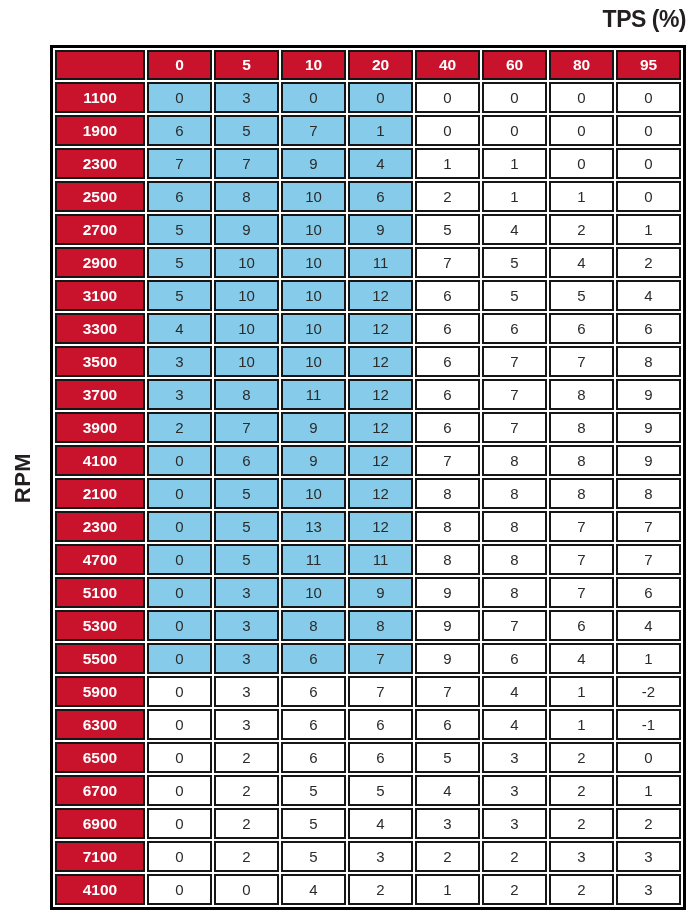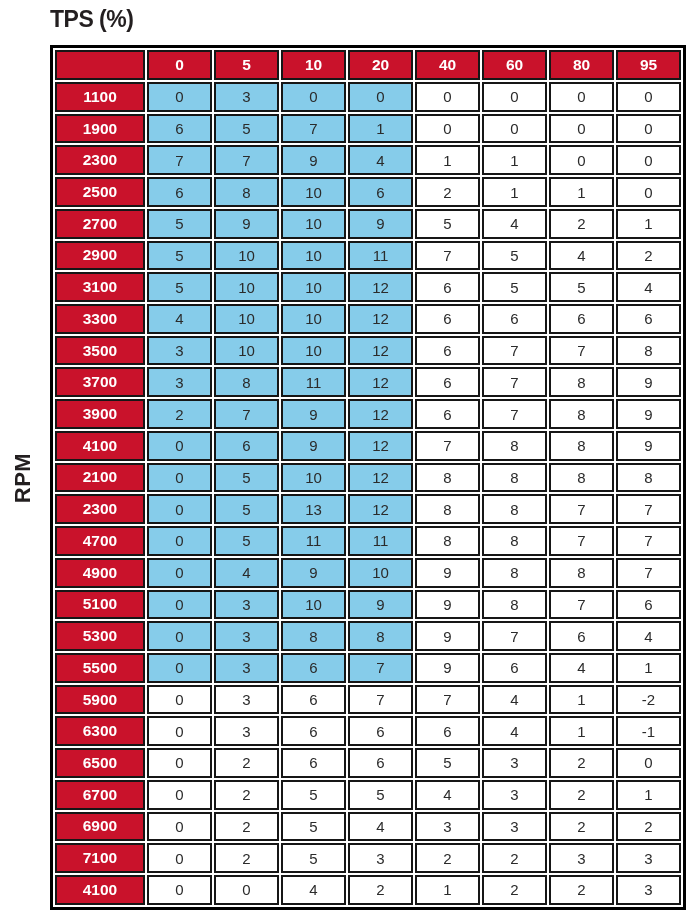--- a/index.html
+++ b/index.html
@@ -13,21 +13,21 @@
     width: 700px;
     height: 918px;
     background: #ffffff;
     overflow: hidden;
   }
   .chart-title {
     position: absolute;
     top: 6px;
     left: 50px;
     width: 636px;
-    text-align: left;
+    text-align: right;
     font-size: 23px;
     font-weight: bold;
     font-stretch: condensed;
     letter-spacing: -0.5px;
     color: #231f20;
   }
   .y-axis-label-wrap {
     position: absolute;
     left: 0px;
     top: 45px;
@@ -274,31 +274,20 @@
           <td class="cell hl">0</td>
           <td class="cell hl">5</td>
           <td class="cell hl">11</td>
           <td class="cell hl">11</td>
           <td class="cell">8</td>
           <td class="cell">8</td>
           <td class="cell">7</td>
           <td class="cell">7</td>
         </tr>
         <tr>
-          <th class="hdr">4900</th>
-          <td class="cell hl">0</td>
-          <td class="cell hl">4</td>
-          <td class="cell hl">9</td>
-          <td class="cell hl">10</td>
-          <td class="cell">9</td>
-          <td class="cell">8</td>
-          <td class="cell">8</td>
-          <td class="cell">7</td>
-        </tr>
-        <tr>
           <th class="hdr">5100</th>
           <td class="cell hl">0</td>
           <td class="cell hl">3</td>
           <td class="cell hl">10</td>
           <td class="cell hl">9</td>
           <td class="cell">9</td>
           <td class="cell">8</td>
           <td class="cell">7</td>
           <td class="cell">6</td>
         </tr>

